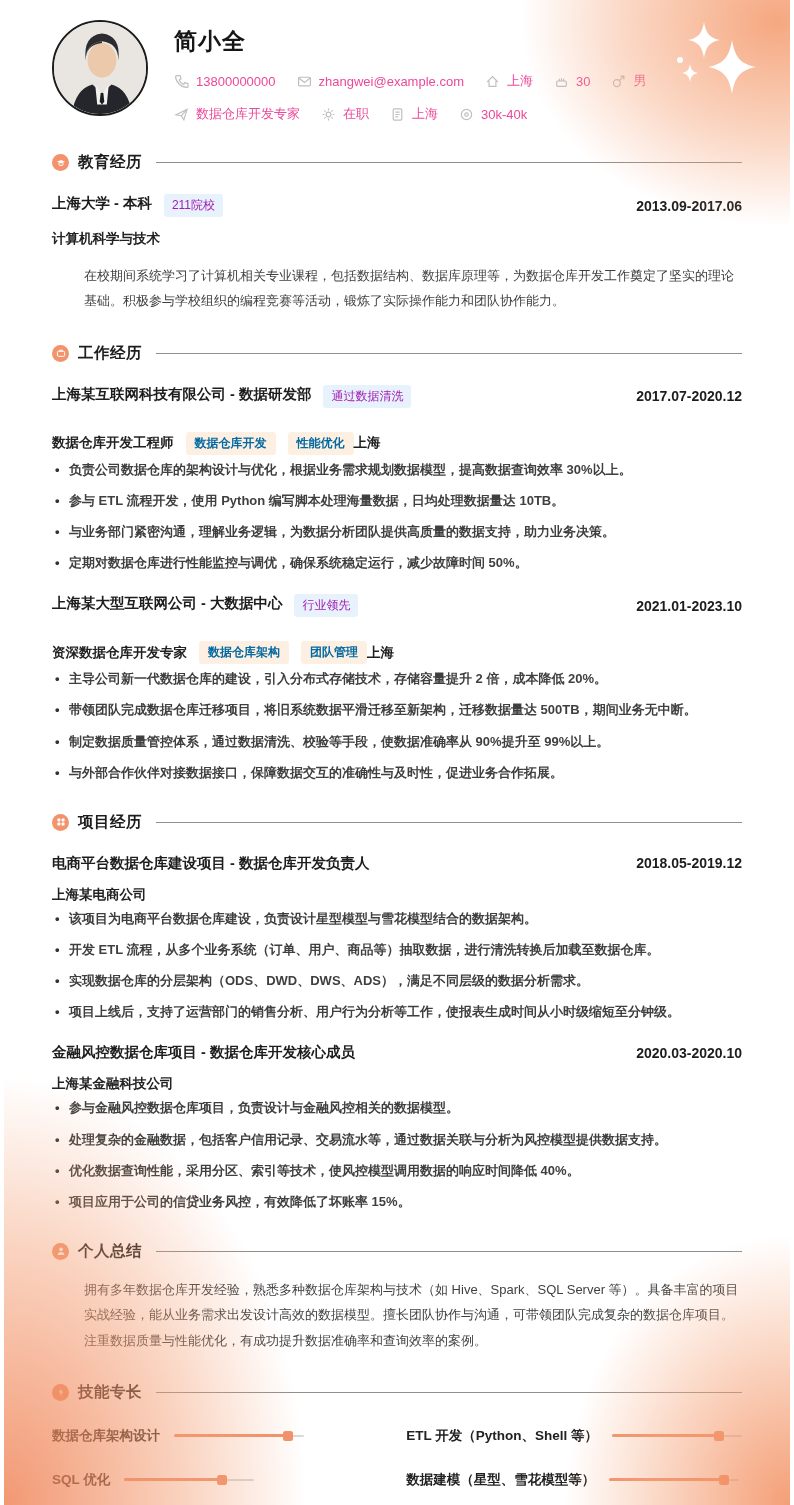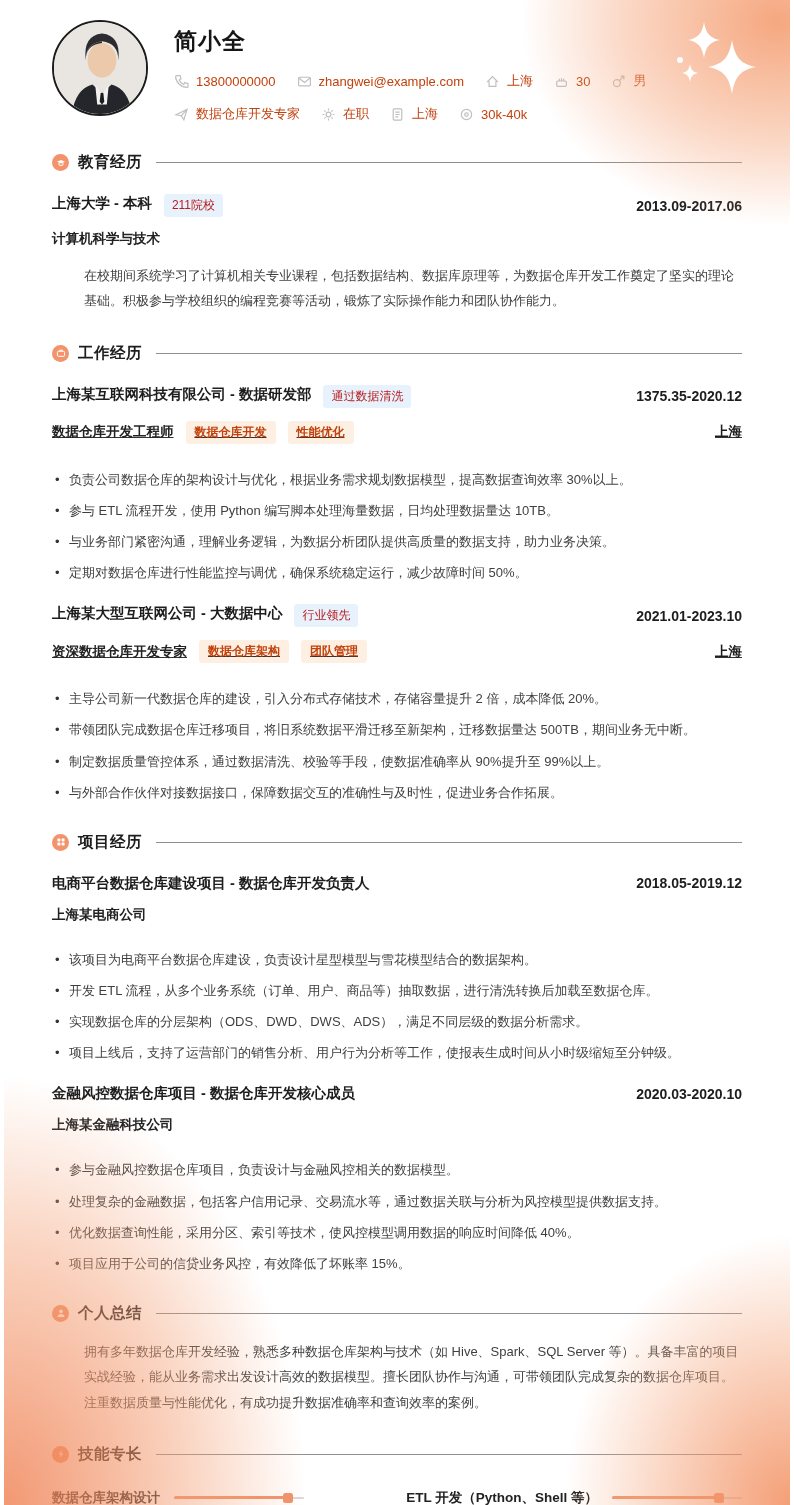--- a/index.html
+++ b/index.html
@@ -17,48 +17,48 @@
     background:radial-gradient(ellipse 100% 100% at 100% 100%, rgba(242,142,94,.85) 0%, rgba(246,170,130,.4) 48%, rgba(250,205,178,0) 75%); }
   .sparkles { position:absolute; top:12px; right:26px; z-index:4; pointer-events:none; }
 
   .content { position:relative; z-index:1; padding:20px 48px 0 48px; }
 
   
   .header { display:flex; align-items:flex-start; }
   .avatar { width:96px; height:96px; border-radius:50%; border:2px solid #1c1c1c; overflow:hidden; background:#e9e6e2; flex:0 0 auto; }
   .head-info { margin-left:26px; padding-top:6px; }
   .name { font-size:23px; font-weight:700; color:#161616; letter-spacing:1px; }
-  .contact-row { display:flex; align-items:center; flex-wrap:wrap; margin-top:15px; font-size:13px; color:#c2410c; }
+  .contact-row { display:flex; align-items:center; flex-wrap:wrap; margin-top:15px; font-size:13px; color:#ec4899; }
   .contact-item { display:inline-flex; align-items:center; margin-right:21px; }
   .contact-item:last-child { margin-right:0; }
   .cicon { display:inline-flex; width:15px; height:15px; margin-right:7px; color:#bfbfbf; }
   .cicon svg { width:15px; height:15px; }
 
   
   .section { margin-top:29px; }
   .sec-head { display:flex; align-items:center; }
   .sec-icon { width:17px; height:17px; border-radius:50%; background:#F2936B; display:inline-flex; align-items:center; justify-content:center; flex:0 0 auto; }
   .sec-icon svg { width:10px; height:10px; }
   .sec-title { font-size:15.5px; font-weight:700; color:#1d1d1d; margin-left:9px; letter-spacing:.5px; }
   .sec-line { flex:1; height:1px; background:#8f8f8f; margin-left:14px; }
 
   .entry { margin-top:21px; }
   .entry-head { display:flex; align-items:center; justify-content:space-between; }
   .entry-left { display:flex; align-items:flex-start; }
   .entry-name { font-size:14.5px; font-weight:700; color:#1d1d1d; }
-  .badge-blue { margin-left:12px; font-size:12px; color:#b91c1c; background:#e7f2fd; padding:3px 8px; border-radius:3px; }
+  .badge-blue { margin-left:12px; font-size:12px; color:#a21caf; background:#e7f2fd; padding:3px 8px; border-radius:3px; }
   .entry-date { font-size:14px; font-weight:700; color:#1d1d1d; }
-  .role-row { display:flex; align-items:center; justify-content:space-between; margin-top:13px;text-decoration:underline; }
+  .role-row { display:flex; align-items:center; justify-content:flex-start; margin-top:24px; }
   .role-left { display:flex; align-items:center; }
   .role-name { font-size:13.5px; font-weight:700; color:#222; }
-  .tag-orange { margin-left:12px; font-size:12px; color:#c2410c; background:#fdf0e3; padding:3px 9px; border-radius:3px; font-weight:700; }
+  .tag-orange { margin-left:12px; font-size:12px; color:#0369a1; background:#fdf0e3; padding:3px 9px; border-radius:3px; font-weight:700; }
   .loc { font-size:13.5px; font-weight:700; color:#1d1d1d; }
   .sub-name { margin-top:13px; font-size:13.5px; font-weight:700; color:#222; }
 
-  ul.bullets { list-style:none; margin-top:26px; }
+  ul.bullets { list-style:none; margin-top:5px;font-weight:bold; }
   ul.bullets li { position:relative; padding-left:17px; font-size:13px; color:#3f3f3f; line-height:1.55; margin-bottom:11px; }
   ul.bullets li::before { content:"•"; position:absolute; left:3px; top:0; color:#333; }
 
   .para { margin-top:15px; font-size:13px; color:#3f3f3f; line-height:1.95;margin-left:32px; }
 
   
   .skill-grid { display:grid; grid-template-columns:1fr 1fr; column-gap:60px; row-gap:26px; margin-top:24px; }
   .skill { display:flex; align-items:center; }
   .skill-label { font-size:13.5px; font-weight:700; color:#222; white-space:nowrap; }
   .skill-track { position:relative; width:130px; height:12px; margin-left:14px; flex:0 0 auto; }
@@ -223,21 +223,21 @@
         <span class="sec-title">工作经历</span>
         <div class="sec-line"></div>
       </div>
 
       <div class="entry">
         <div class="entry-head">
           <div class="entry-left">
             <span class="entry-name">上海某互联网科技有限公司 - 数据研发部</span>
             <span class="badge-blue">通过数据清洗</span>
           </div>
-          <span class="entry-date">1375.35-2020.12</span>
+          <span class="entry-date">2017.07-2020.12</span>
         </div>
         <div class="role-row">
           <div class="role-left">
             <span class="role-name">数据仓库开发工程师</span>
             <span class="tag-orange">数据仓库开发</span>
             <span class="tag-orange">性能优化</span>
           </div>
           <span class="loc">上海</span>
         </div>
         <ul class="bullets">

